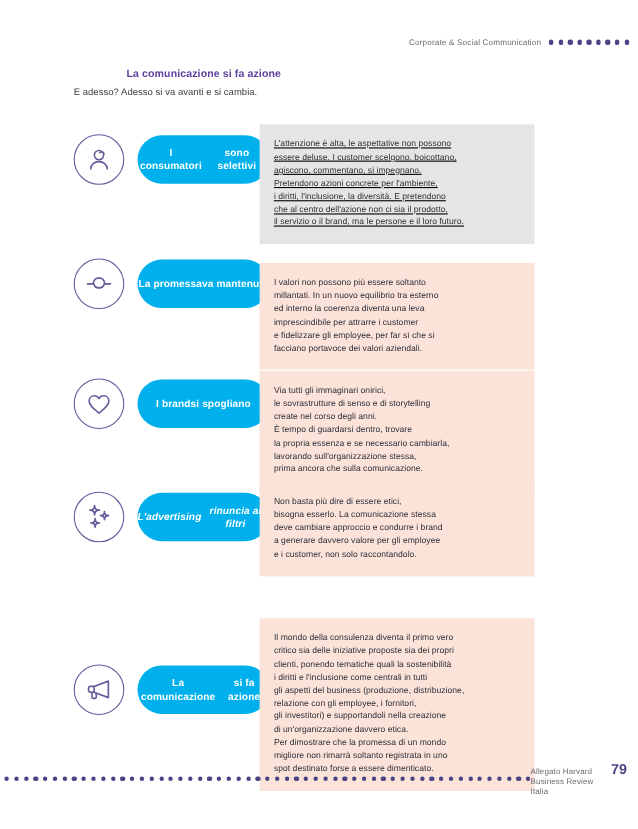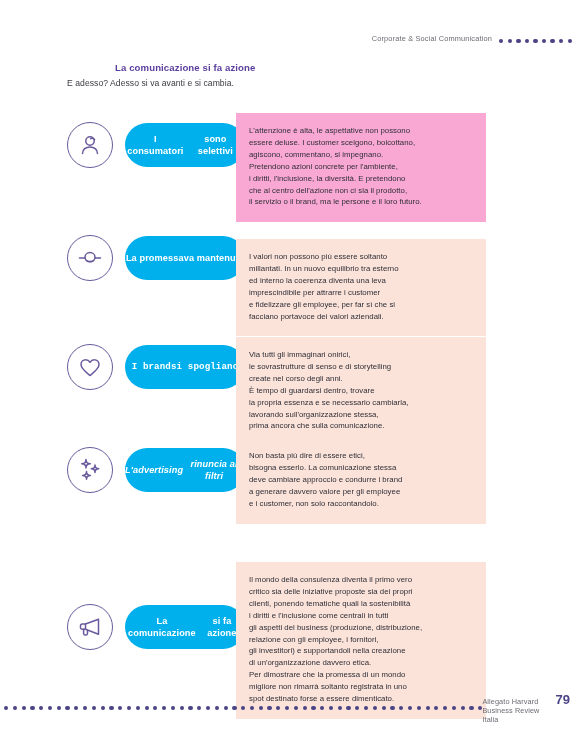--- a/index.html
+++ b/index.html
@@ -14,21 +14,21 @@
     font-family: "Liberation Sans", sans-serif;
     overflow: hidden;
   }
 
   
   .header {
     position: absolute;
     top: 34px;
     right: 8px;
     display: flex;
-    align-items: flex-end;
+    align-items: center;
     gap: 7px;
   }
   .header-label {
     font-size: 7.4px;
     color: #6b6b73;
     letter-spacing: 0.15px;
     white-space: nowrap;
   }
   .dot-row {
     display: flex;
@@ -208,21 +208,21 @@
           <br>
           <span>sono selettivi</span>
         </div>
         <div class="chev">
           <svg width="15" height="22" viewBox="0 0 15 22">
             <path d="M3 2 L11 11 L3 20" fill="none" stroke="#101233" stroke-width="4.2" stroke-linecap="round" stroke-linejoin="round"></path>
           </svg>
         </div>
       </div>
       <div class="row-right" style="margin-top: 3px;">
-        <div class="textbox" style="background: #f9a8d4;">
+        <div class="textbox" style="background: #e5e5e5; text-decoration: underline;">
           <p>L'attenzione è alta, le aspettative non possono<br>essere deluse. I customer scelgono, boicottano,<br>agiscono, commentano, si impegnano.<br>Pretendono azioni concrete per l'ambiente,<br>i diritti, l'inclusione, la diversità. E pretendono<br>che al centro dell'azione non ci sia il prodotto,<br>il servizio o il brand, ma le persone e il loro futuro.</p>
         </div>
       </div>
     </div>
     <div class="row" style="position: absolute; top: 113px; left: 0px; width: 580px;">
       <div class="row-left" style="margin-top: 12px;">
         <div class="icon-circle" style="border-color: rgb(106, 90, 156);">
           <svg width="26" height="26" viewBox="0 0 26 26">
             <ellipse cx="13" cy="12.2" rx="5" ry="4.6" fill="none" stroke="#6a5a9c" stroke-width="1.5" stroke-linecap="round" stroke-linejoin="round"></ellipse>
             <path d="M2.5 13h5.5M18 13h5.5" fill="none" stroke="#6a5a9c" stroke-width="1.5" stroke-linecap="round" stroke-linejoin="round"></path>
@@ -240,21 +240,21 @@
           </svg>
         </div>
       </div>
       <div class="row-right" style="margin-top: 16px;">
         <div class="textbox" style="background: rgb(251, 227, 218);">
           <p>I valori non possono più essere soltanto<br>millantati. In un nuovo equilibrio tra esterno<br>ed interno la coerenza diventa una leva<br>imprescindibile per attrarre i customer<br>e fidelizzare gli employee, per far sì che si<br>facciano portavoce dei valori aziendali.</p>
         </div>
       </div>
     </div>
     <div class="row" style="position: absolute; top: 222px; left: 0px; width: 580px;">
-      <div class="row-left" style="margin-top: 12px; font-family: Liberation Mono, monospace;">
+      <div class="row-left" style="margin-top: 12px;">
         <div class="icon-circle" style="border-color: rgb(106, 90, 156);">
           <svg width="26" height="26" viewBox="0 0 26 26">
             <path d="M13 21.5C8.5 18 4 14.7 4 10.6 4 7.8 6.1 5.8 8.7 5.8c1.8 0 3.4 1 4.3 2.5.9-1.5 2.5-2.5 4.3-2.5 2.6 0 4.7 2 4.7 4.8 0 4.1-4.5 7.4-9 10.9z" fill="none" stroke="#6a5a9c" stroke-width="1.5" stroke-linecap="round" stroke-linejoin="round"></path>
           </svg>
         </div>
         <div class="pill" style="background: rgb(0, 176, 236);">
           <span>I brand</span>
           <br>
           <span>si spogliano</span>
         </div>

